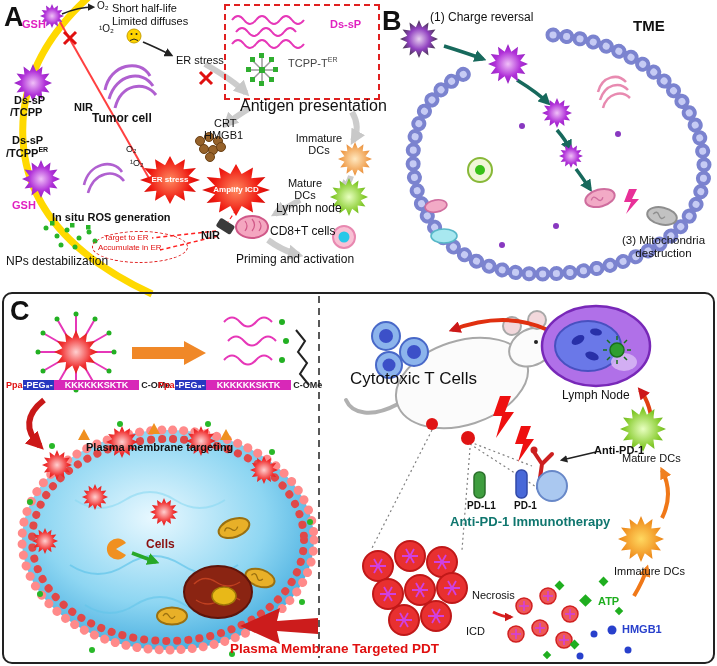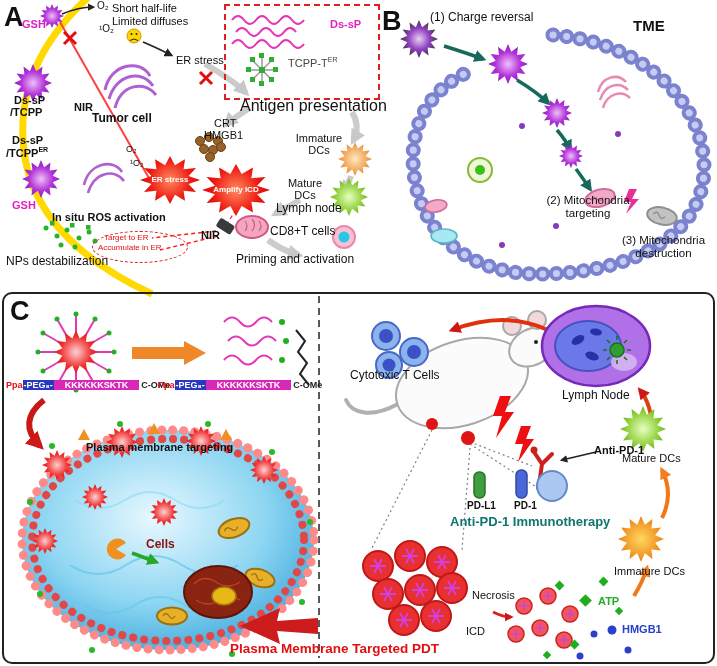--- a/index.html
+++ b/index.html
@@ -447,41 +447,40 @@
 <div class="lbl" style="left:240px;top:97px;font-size:16px">Antigen presentation</div>
 <div class="lbl" style="left:214px;top:117px">CRT</div>
 <div class="lbl" style="left:204px;top:129px">HMGB1</div>
 <div class="lbl c" style="left:290px;top:132px;width:58px">Immature DCs</div>
 <div class="lbl b" style="left:12px;top:134px">Ds-sP</div>
 <div class="lbl b" style="left:6px;top:146px"><span>/TCPP</span><sup>ER</sup></div>
 <div class="lbl" style="left:126px;top:144px;font-size:9px">O₂</div>
 <div class="lbl" style="left:130px;top:158px;font-size:9px">¹O₂</div>
 <div class="lbl c" style="left:278px;top:177px;width:54px">Mature DCs</div>
 <div class="lbl b" style="left:12px;top:199px;color:#e020c0">GSH</div>
-<div class="lbl b" style="left:52px;top:211px">In situ ROS activation</div>
+<div class="lbl b" style="left:52px;top:211px">In situ ROS generation</div>
 <div class="lbl" style="left:276px;top:202px;font-size:12px">Lymph node</div>
 <div class="lbl b" style="left:201px;top:229px">NIR</div>
 <div class="lbl" style="left:270px;top:225px;font-size:12px">CD8+T cells</div>
 <div class="lbl" style="left:104px;top:234px;font-size:8px;color:#e01010">Target to ER</div>
 <div class="lbl" style="left:98px;top:244px;font-size:8px;color:#e01010">Accumulate in ER</div>
 <div class="lbl" style="left:6px;top:255px;font-size:12px">NPs destabilization</div>
 <div class="lbl" style="left:236px;top:253px;font-size:12px">Priming and activation</div>
 
 <div class="lbl letter" style="left:382px;top:6px">B</div>
 <div class="lbl" style="left:430px;top:11px;font-size:12px">(1) Charge reversal</div>
 <div class="lbl b" style="left:633px;top:18px;font-size:15px">TME</div>
-<div class="lbl c" style="left:536px;top:194px;width:104px;font-size:11.5px">(2) Mitochondria targeting</div>
 <div class="lbl c" style="left:612px;top:234px;width:103px;font-size:11.5px">(3) Mitochondria destruction</div>
 
 <div class="lbl letter" style="left:10px;top:296px">C</div>
 <div class="lbl peptide" style="left:6px;top:380px"><span class="ppa">Ppa</span><span class="peg">-PEG₈-</span><span class="seq">KKKKKKSKTK</span><span class="term">C-OMe</span></div>
 <div class="lbl peptide" style="left:158px;top:380px"><span class="ppa">Ppa</span><span class="peg">-PEG₈-</span><span class="seq">KKKKKKSKTK</span><span class="term">C-OMe</span></div>
 <div class="lbl b" style="left:86px;top:441px">Plasma membrane targeting</div>
 <div class="lbl b" style="left:146px;top:538px;font-size:12px;color:#8a1010">Cells</div>
-<div class="lbl" style="left:350px;top:369px;font-size:12px">Cytotoxic T Cells</div>
+<div class="lbl" style="left:350px;top:369px;font-size:17px">Cytotoxic T Cells</div>
 <div class="lbl" style="left:562px;top:389px;font-size:12px">Lymph Node</div>
 <div class="lbl b" style="left:594px;top:444px">Anti-PD-1</div>
 <div class="lbl b" style="left:467px;top:500px;font-size:10px">PD-L1</div>
 <div class="lbl b" style="left:514px;top:500px;font-size:10px">PD-1</div>
 <div class="lbl b" style="left:450px;top:515px;font-size:13px;color:#0f766e">Anti-PD-1 Immunotherapy</div>
 <div class="lbl" style="left:622px;top:452px">Mature DCs</div>
 <div class="lbl" style="left:614px;top:565px">Immature DCs</div>
 <div class="lbl" style="left:472px;top:589px">Necrosis</div>
 <div class="lbl" style="left:466px;top:625px">ICD</div>
 <div class="lbl b" style="left:598px;top:595px;color:#1fae1f">ATP</div>

